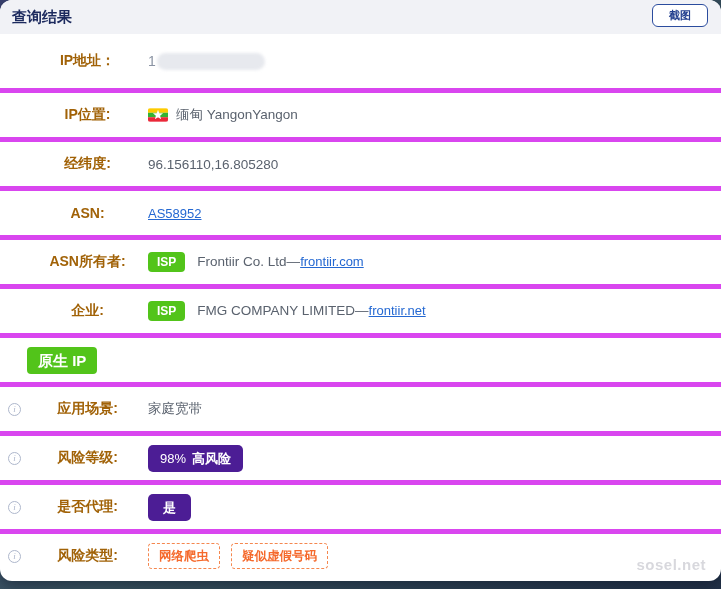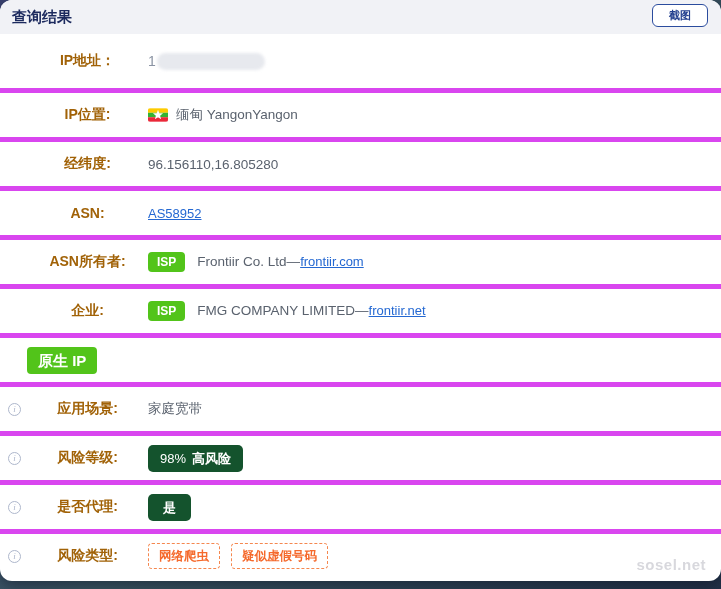--- a/index.html
+++ b/index.html
@@ -53,21 +53,21 @@
   a.link { color:#2468d2; text-decoration:underline; font-size:13px; cursor:pointer; }
   .isp-badge {
     background:#52c41a; color:#fff; font-size:12px; font-weight:700;
     padding:3px 9px; border-radius:4px; margin-right:12px; line-height:1.2;
   }
   .green-badge {
     background:#52c41a; color:#fff; font-size:15px; font-weight:700;
     padding:6px 11px; border-radius:4px; line-height:1;
   }
   .red-badge {
-    background:#14532d; color:#fff; font-size:13px;
+    background:#4c1d95; color:#fff; font-size:13px;
     padding:7px 12px; border-radius:5px; line-height:1; display:inline-flex; gap:6px;
   }
   .red-badge .lvl { font-weight:700; }
   .red-badge.proxy { padding:7px 15px; font-weight:700; }
   .orange-tag {
     border:1px dashed #f5874f; color:#f5692c; background:#fff;
     font-size:12.5px; font-weight:700; padding:6px 10px; border-radius:4px;
     margin-right:11px; line-height:1;
   }
   .watermark {

